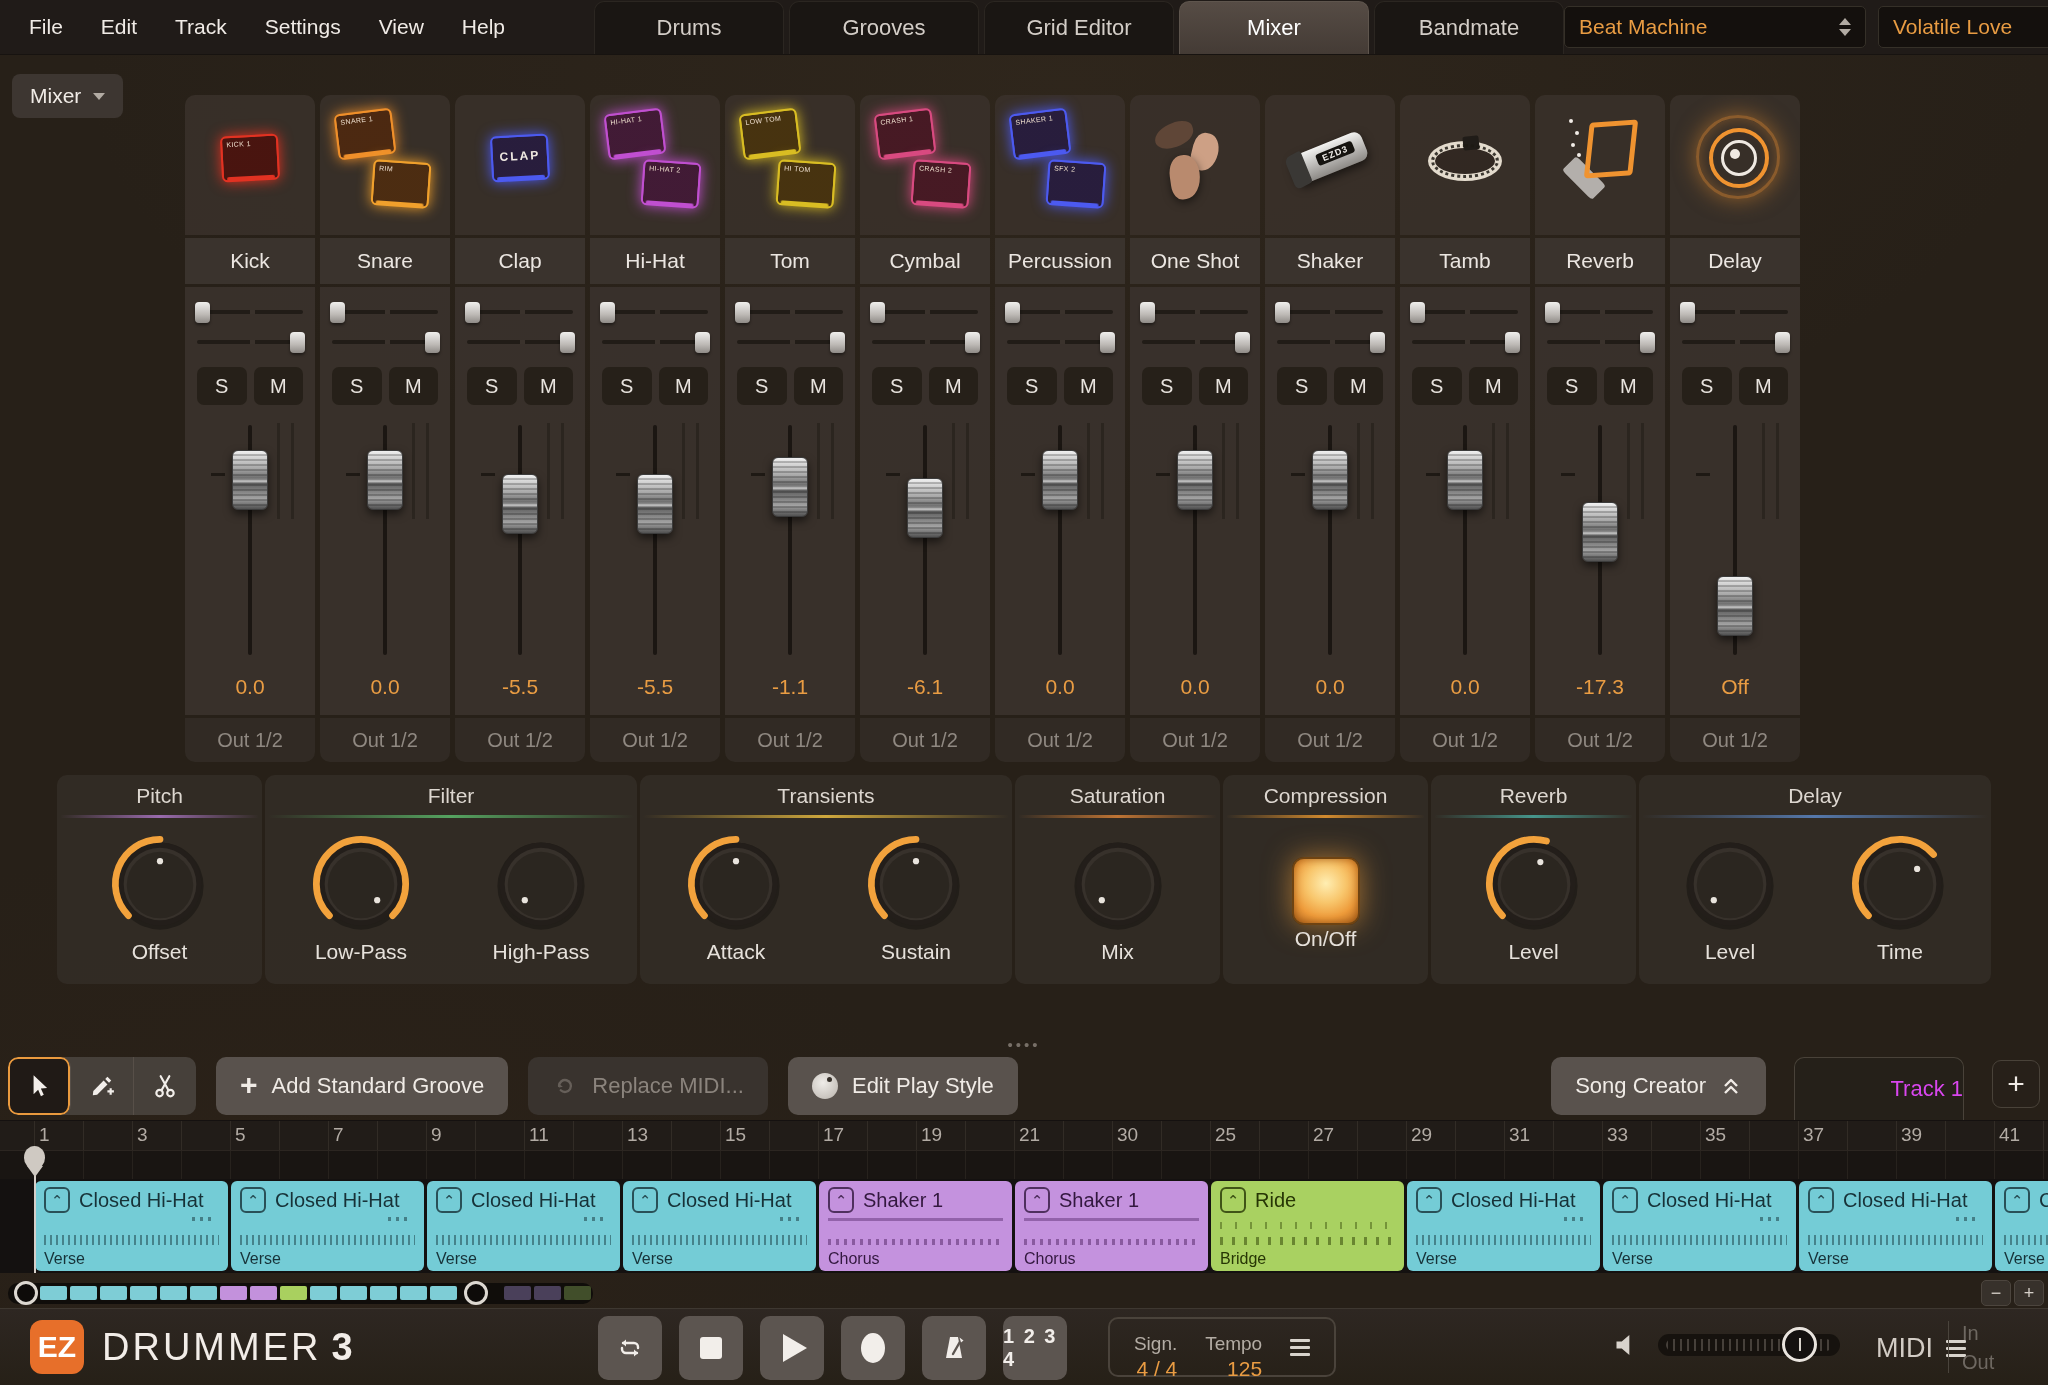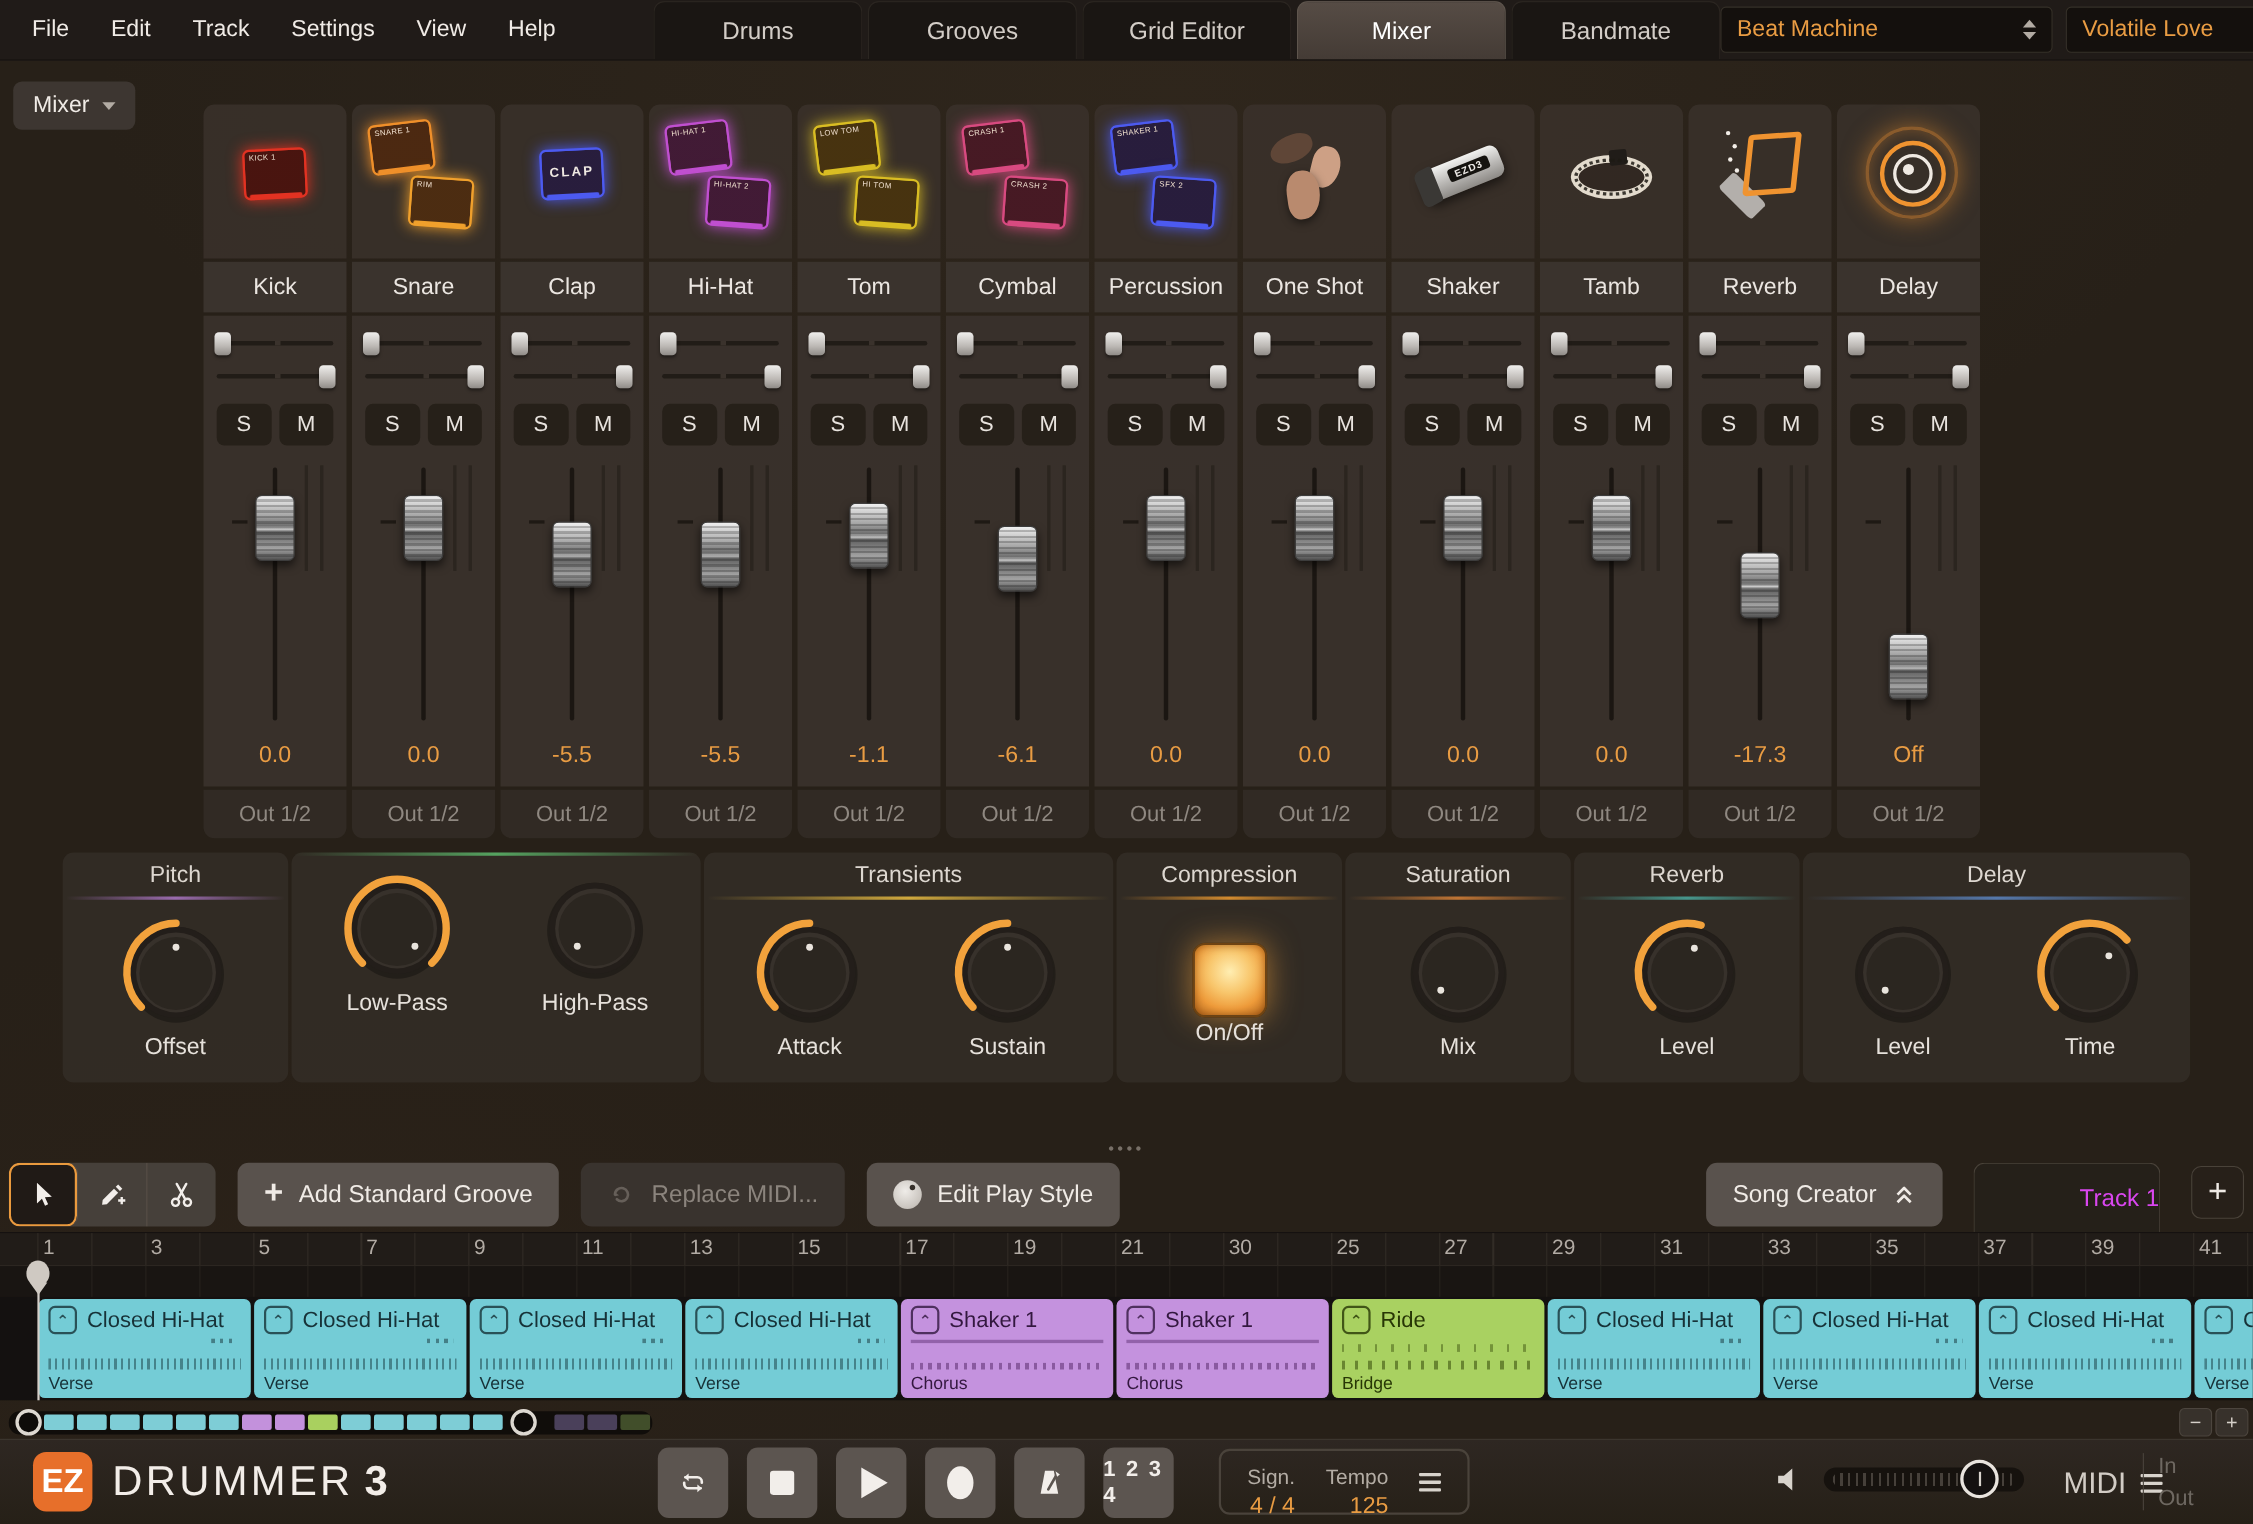--- a/index.html
+++ b/index.html
@@ -568,20 +568,21 @@
     <circle cx="52" cy="53" r="32" fill="#2b2620"></circle>
     <path d="M 21.6 82.4 A 43 43 0 0 1 52.0 9.0" fill="none" stroke="#f2a23c" stroke-width="6.5" stroke-linecap="round"></path>
     <circle cx="52.0" cy="30.0" r="3" fill="#e9e4dd"></circle>
   </svg>
             </div>
       <div class="knob-label">Offset</div>
           </div>
         </div>
       </div>
       <div class="fx w2" style="--ac:#55a360">
+    <div class="fx-h">Filter</div>
     <div class="fx-accent"></div>
     <div class="fx-body">
           <div class="knob-wrap">
       <div>
               <svg width="108" height="108" viewBox="0 0 104 104">
     <circle cx="52" cy="54" r="42" fill="rgba(0,0,0,0.3)"></circle>
     <circle cx="52" cy="52" r="40" fill="#231e1a"></circle>
     <circle cx="52" cy="52" r="35" fill="#37312b"></circle>
     <circle cx="52" cy="53" r="32" fill="#2b2620"></circle>
     <path d="M 21.6 82.4 A 43 43 0 1 1 82.4 82.4" fill="none" stroke="#f2a23c" stroke-width="6.5" stroke-linecap="round"></path>
@@ -630,46 +631,46 @@
     <circle cx="52" cy="52" r="35" fill="#37312b"></circle>
     <circle cx="52" cy="53" r="32" fill="#2b2620"></circle>
     <path d="M 21.6 82.4 A 43 43 0 0 1 52.0 9.0" fill="none" stroke="#f2a23c" stroke-width="6.5" stroke-linecap="round"></path>
     <circle cx="52.0" cy="30.0" r="3" fill="#e9e4dd"></circle>
   </svg>
             </div>
       <div class="knob-label">Sustain</div>
           </div>
         </div>
       </div>
-      <div class="fx w1" style="--ac:#d28a2e">
-    <div class="fx-h">Compression</div>
-    <div class="fx-accent"></div>
-    <div class="fx-body">
-          <div class="knob-wrap">
-        <div class="onoff"></div>
-        <div class="knob-label">On/Off</div>
-          </div>
-        </div>
-      </div>
       <div class="fx w1" style="--ac:#bf7434">
     <div class="fx-h">Saturation</div>
     <div class="fx-accent"></div>
     <div class="fx-body">
           <div class="knob-wrap">
       <div>
               <svg width="108" height="108" viewBox="0 0 104 104">
     <circle cx="52" cy="54" r="42" fill="rgba(0,0,0,0.3)"></circle>
     <circle cx="52" cy="52" r="40" fill="#231e1a"></circle>
     <circle cx="52" cy="52" r="35" fill="#37312b"></circle>
     <circle cx="52" cy="53" r="32" fill="#2b2620"></circle>
 
     <circle cx="36.4" cy="67.6" r="3" fill="#e9e4dd"></circle>
   </svg>
             </div>
       <div class="knob-label">Mix</div>
+          </div>
+        </div>
+      </div>
+      <div class="fx w1" style="--ac:#d28a2e">
+    <div class="fx-h">Compression</div>
+    <div class="fx-accent"></div>
+    <div class="fx-body">
+          <div class="knob-wrap">
+        <div class="onoff"></div>
+        <div class="knob-label">On/Off</div>
           </div>
         </div>
       </div>
       <div class="fx w1" style="--ac:#46968c">
     <div class="fx-h">Reverb</div>
     <div class="fx-accent"></div>
     <div class="fx-body">
           <div class="knob-wrap">
       <div>
               <svg width="108" height="108" viewBox="0 0 104 104">

